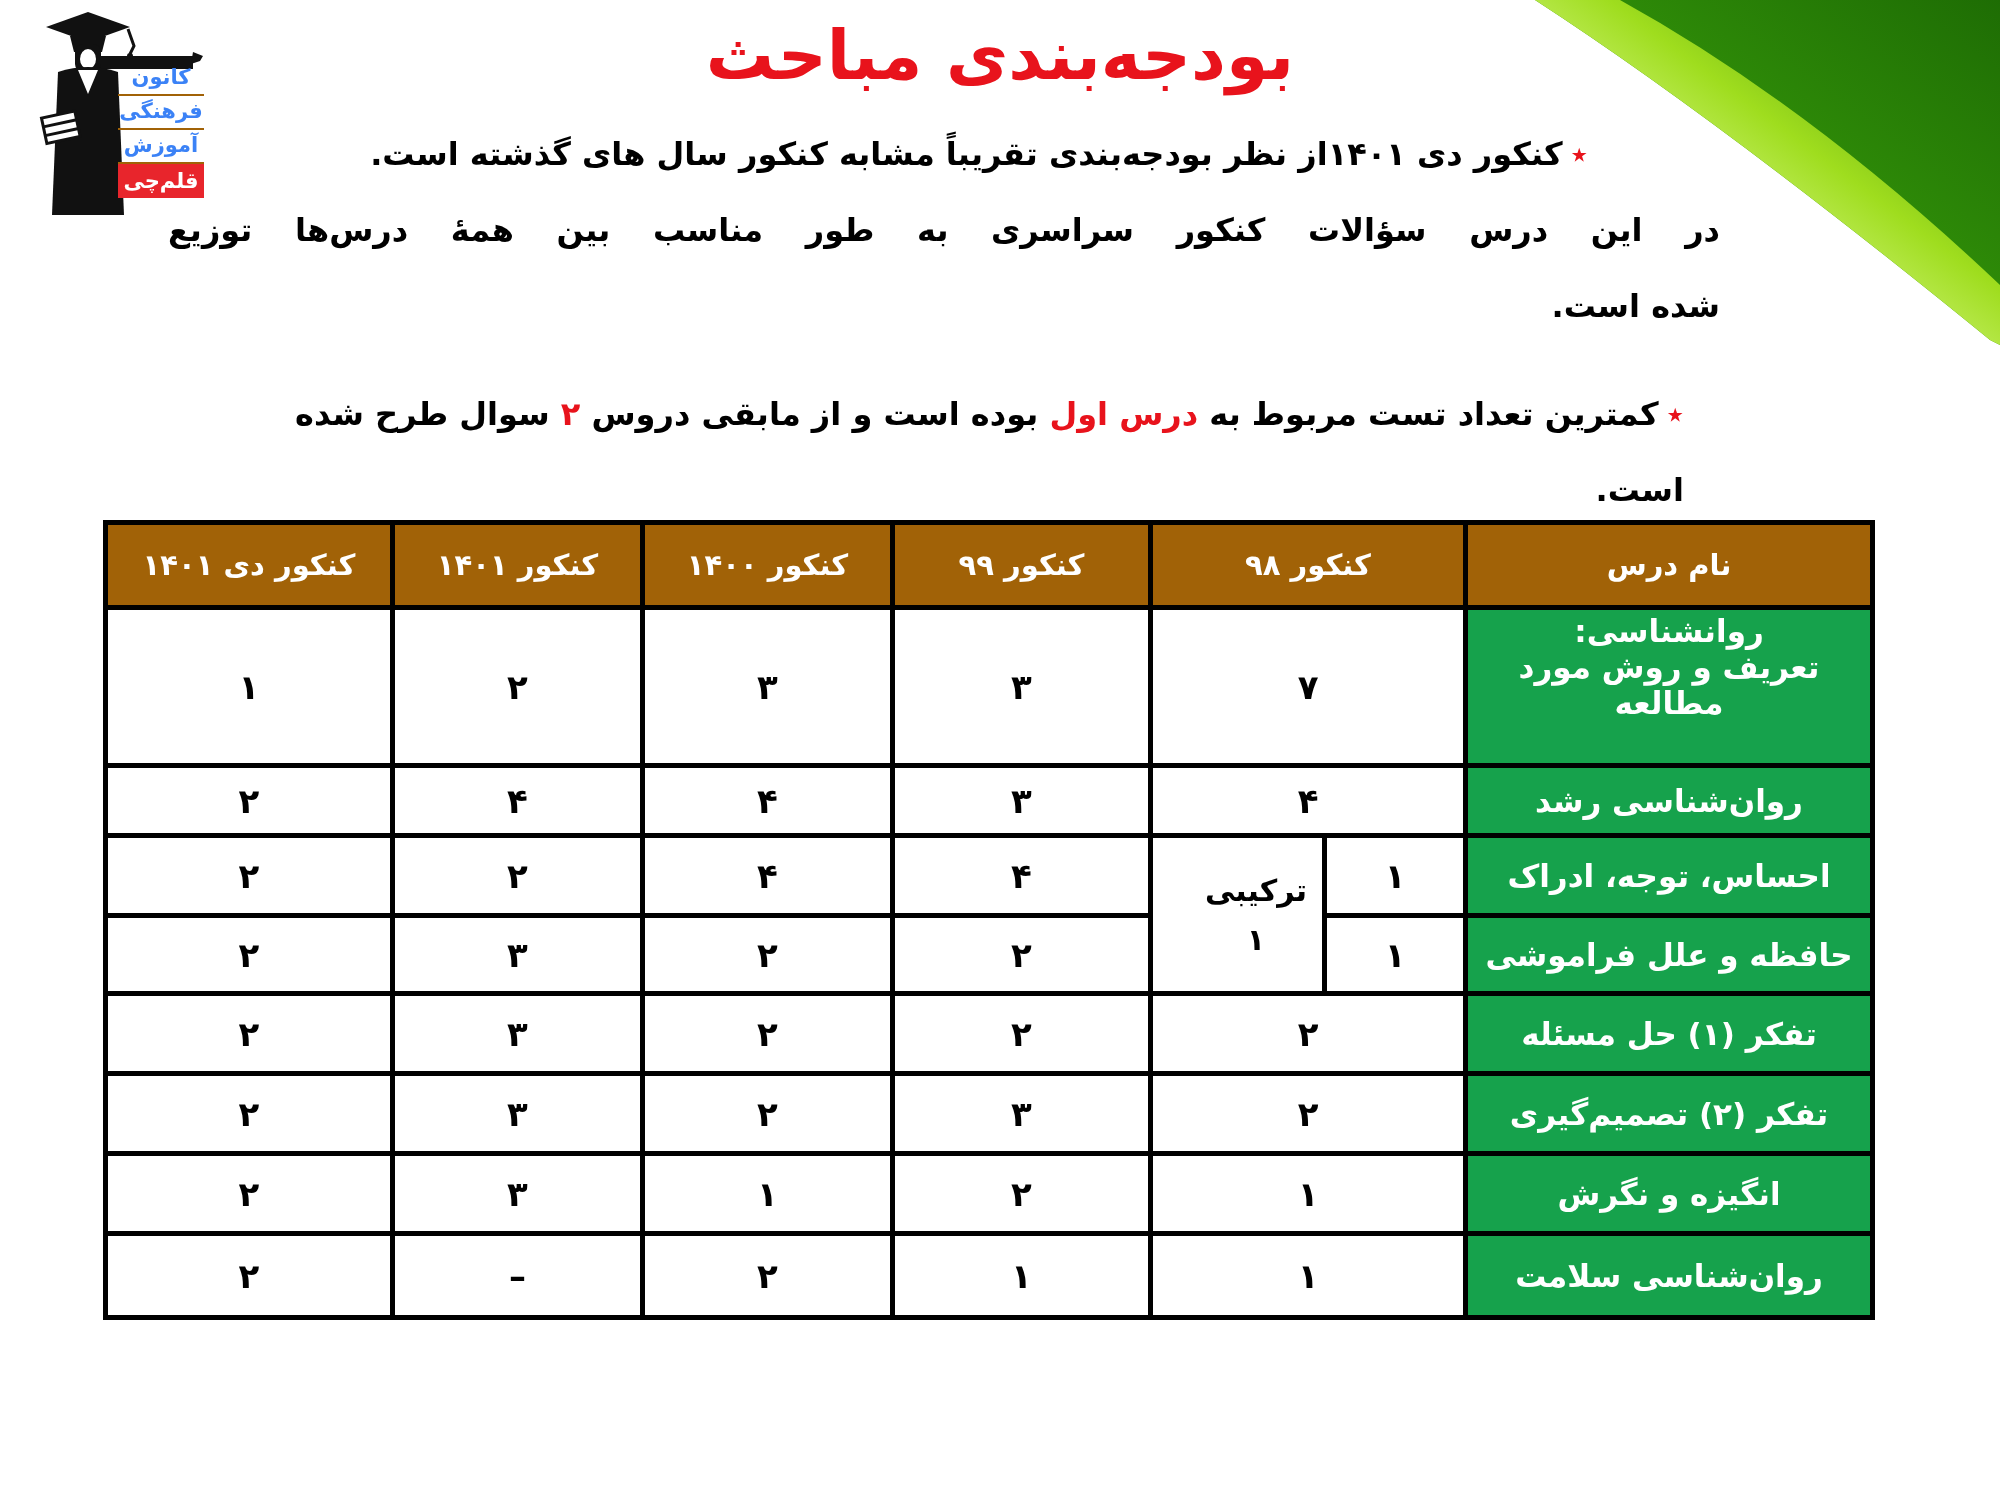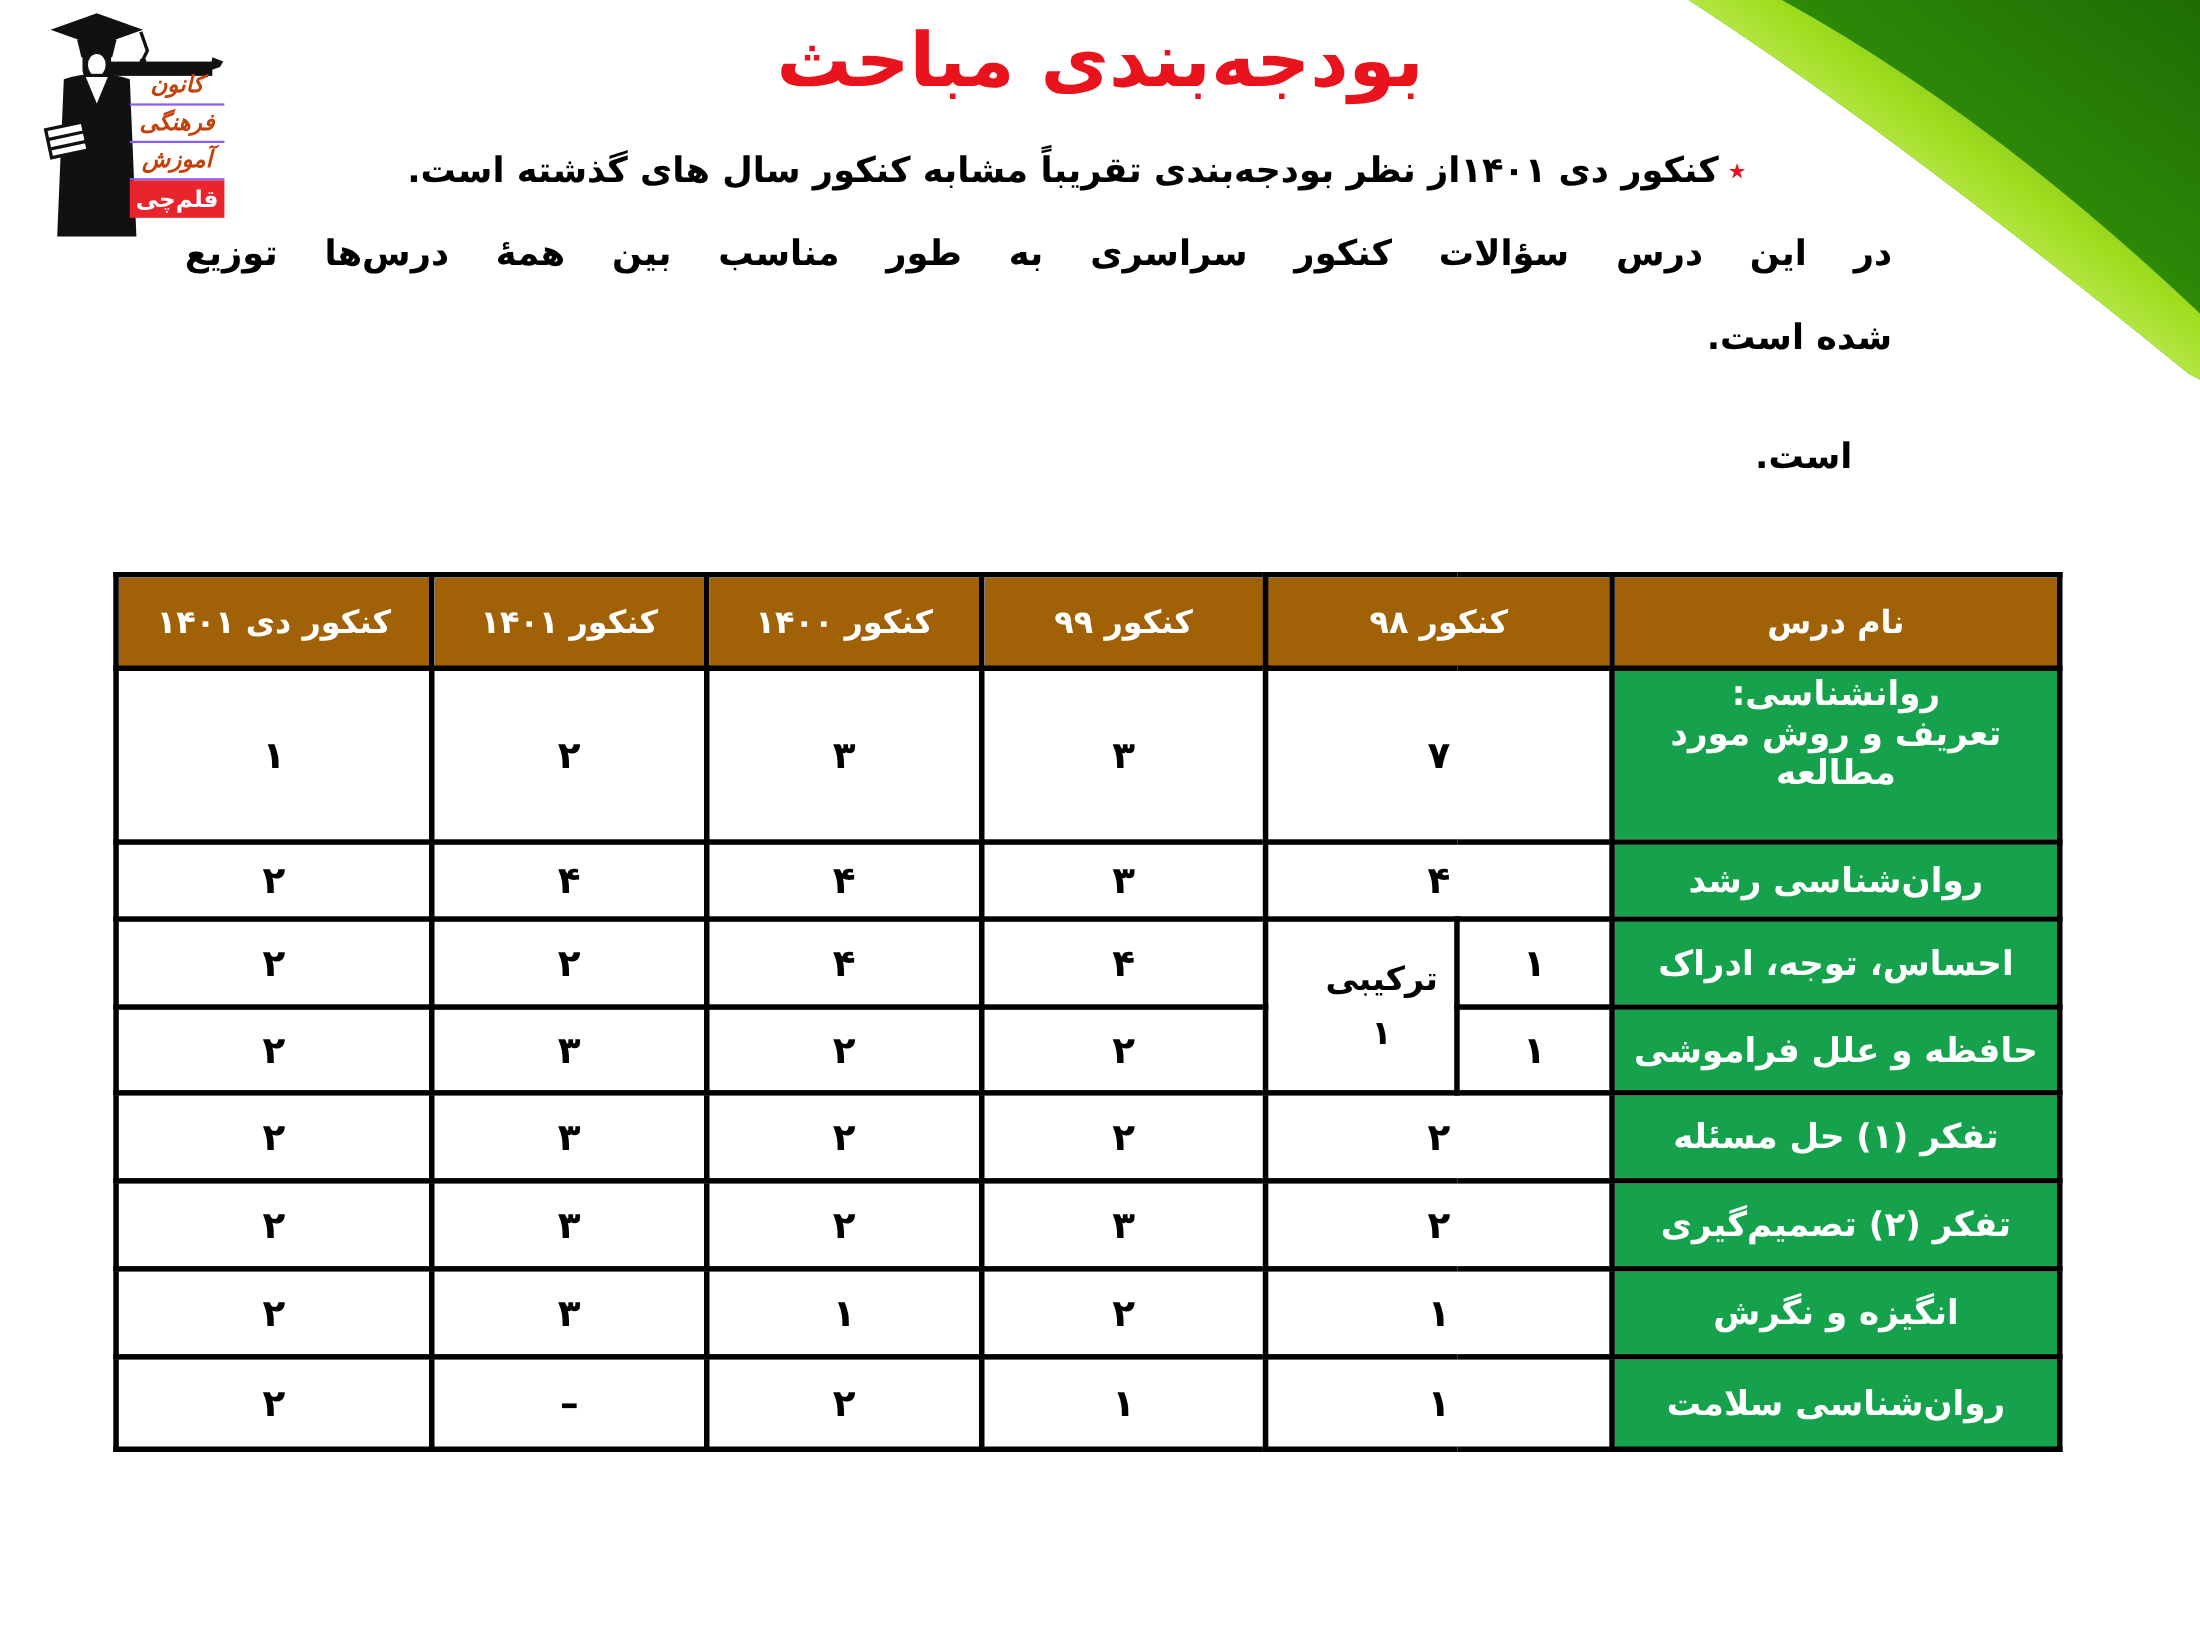--- a/index.html
+++ b/index.html
@@ -8,21 +8,21 @@
     background:#ffffff;
     font-family:"DejaVu Sans", sans-serif;
     direction:rtl;
   }
   
   .curl{position:absolute;top:0;right:0;width:520px;height:350px;}
   
   .logo{position:absolute;top:10px;left:28px;width:178px;height:210px;direction:ltr;}
   .logo-figure{position:absolute;left:0;top:0;width:178px;height:210px;}
   .logo-text{position:absolute;left:90px;top:52px;width:86px;direction:rtl;text-align:center;}
-  .logo-line{font-size:21px;font-weight:bold;color:#c2410c;padding:3px 0 5px 0;border-bottom:2px solid #8b5cf6;font-style:italic;}
+  .logo-line{font-size:21px;font-weight:bold;color:#3b82f6;padding:3px 0 5px 0;border-bottom:2px solid #a16207;}
   .logo-line:last-of-type{border-bottom:none;}
   .logo-badge{margin-top:0;background:#e8252c;color:#ffffff;font-size:21px;font-weight:bold;padding:5px 2px;}
   
   .title{
     position:absolute;top:16px;right:580px;width:840px;
     text-align:center;font-size:68px;font-weight:bold;color:#e8131c;
   }
   
   .para{position:absolute;font-weight:bold;color:#000;font-size:32px;line-height:76px;direction:rtl;}
   .para1{top:116px;right:280px;width:1552px;}
@@ -111,20 +111,21 @@
 
 <div class="title">بودجه‌بندی مباحث</div>
 
 <div class="para para1">
   <div class="l1"><span class="marker">٭</span><span>کنکور دی ۱۴۰۱از نظر بودجه‌بندی تقریباً مشابه کنکور سال های گذشته است.</span></div>
   <div class="l2">در این درس سؤالات کنکور سراسری به طور مناسب بین همهٔ درس‌ها توزیع</div>
   <div class="l3">شده است.</div>
 </div>
 
 <div class="para para2">
+  <div class="l1"><span class="marker">٭</span><span>کمترین تعداد تست مربوط به </span><span class="red">درس اول</span><span> بوده است و از مابقی دروس </span><span class="red">۲</span><span> سوال طرح شده</span></div>
   <div class="l2">است.</div>
 </div>
 
 <table class="budget">
   <colgroup>
     <col style="width:407px">
       <col style="width:141px">
       <col style="width:174px">
     <col style="width:258px">
       <col style="width:250px">

